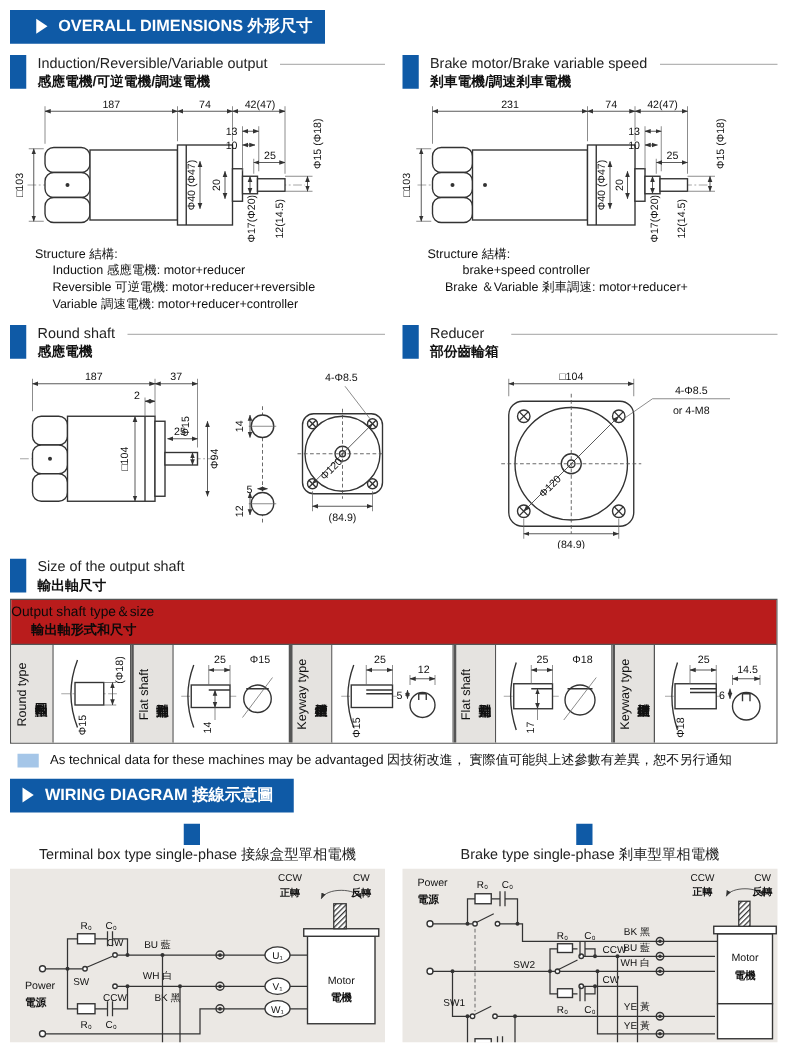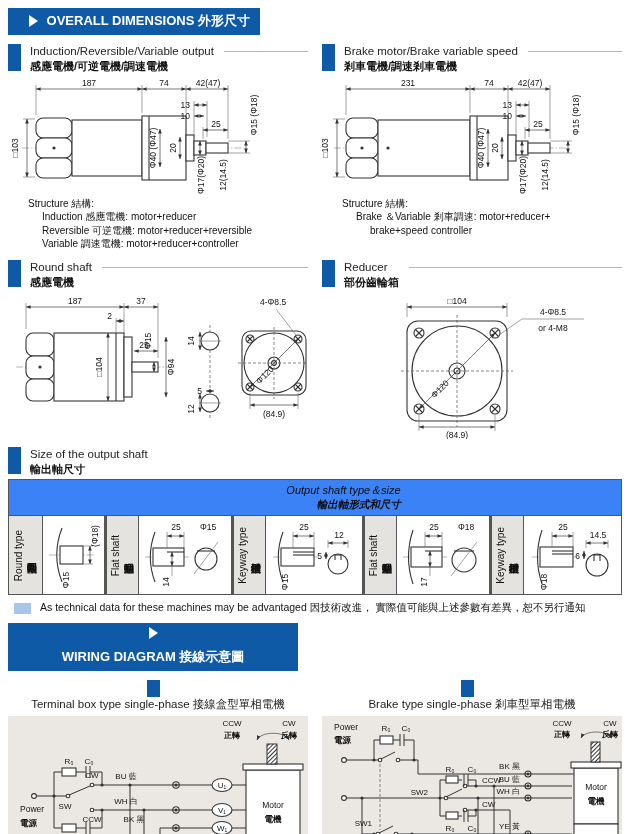--- a/index.html
+++ b/index.html
@@ -2,21 +2,21 @@
 <html><head>
 <meta charset="utf-8">
 <style>
   * { margin:0; padding:0; box-sizing:border-box; }
   html,body { background:#fff; }
   body { width:630px; font-family:"Liberation Sans","DejaVu Sans",sans-serif; color:#1a1a1a; }
   .page { width:630px; height:834px; padding:8px 8px 0 8px; overflow:hidden; background:#fff; position:relative; }
 
   .blue-hdr { background:#0f5aa6; color:#fff; font-weight:bold; font-size:13px;
     padding:4px 10px 5px 10px; display:flex; align-items:center; gap:9px; margin-bottom:9px; }
-  .blue-hdr.w1 { width:252px;justify-content:flex-end; } .blue-hdr.w2 { width:290px;flex-direction:column; }
+  .blue-hdr.w1 { width:252px;justify-content:flex-end; } .blue-hdr.w2 { width:227px; }
   .tri { width:0; height:0; border-left:9px solid #fff; border-top:6px solid transparent; border-bottom:6px solid transparent; }
 
   .two-col { display:flex; gap:14px; }
   .col { width:300px; }
 
   .sec-head { display:flex; align-items:flex-start; margin:0 0 2px 0; }
   .marker { width:13px; height:27px; background:#0f5aa6; margin-right:9px; flex:none; }
   .marker.sm { height:17px; }
   .sec-titles { line-height:1.3; }
   .sec-en { font-size:11.5px; color:#222; }
@@ -35,22 +35,22 @@
   .t { font-size:8.5px; fill:#111; }
   .tw { font-size:8px; fill:#111; }
   .dot { fill:#333; }
   .w { stroke:#333; stroke-width:1; fill:none; }
 
   .structure { font-size:10px; line-height:1.32; margin:2px 0 0 20px; color:#111; }
   .st-line { padding-left:14px; }
   .st-line.deep { padding-left:28px; }
 
   .shaft-table { border:1.4px solid #555; margin-top:3px; }
-  .tbl-header { background:#3b82f6; border-bottom:1.4px solid #555; text-align:right;
-    padding:3px 36% 4px 0; line-height:1.3;font-style:italic; }
+  .tbl-header { background:#b91c1c; border-bottom:1.4px solid #555; text-align:left;
+    padding:3px 36% 4px 0; line-height:1.3; }
   .tbl-h-en { font-size:11px; color:#0a0a0a; }
   .tbl-h-zh { font-size:10.5px; font-weight:bold; color:#0a0a0a;margin-left:16px; }
   .tbl-body { display:flex; height:78px; }
   .lbl-cell { width:34px; flex:none; background:#e5e3e0; border-right:1px solid #555;
     display:flex; align-items:center; justify-content:center; gap:1px; }
   .lbl-cell.grp { border-left:2.5px solid #555; }
   .ven { writing-mode:vertical-rl; transform:rotate(180deg); font-size:10px; color:#111; }
   .vzh { writing-mode:vertical-rl; text-orientation:upright; font-size:10px; font-weight:bold; color:#111; }
   .drw-cell { background:#fff; border-right:1px solid #555; display:flex; align-items:center; justify-content:center; }
   .drw-cell:last-child { border-right:none; }
@@ -224,22 +224,22 @@
           <text class="t" transform="translate(162,73) rotate(-90)" text-anchor="middle">Φ40 (Φ47)</text>
           <line class="dim" x1="180" y1="62" x2="180" y2="84"></line>
           <text class="t" transform="translate(176,73) rotate(-90)" text-anchor="middle">20</text>
           <line class="dim" x1="200" y1="66" x2="200" y2="80"></line>
           <text class="t" transform="translate(204,100) rotate(-90)" text-anchor="middle">Φ17(Φ20)</text>
           <text class="t" transform="translate(226,100) rotate(-90)" text-anchor="middle">12(14.5)</text>
         </g>
       </svg>
       <div class="structure">
         <div>Structure 結構:</div>
+        <div class="st-line deep">brake+speed controller</div>
         <div class="st-line">Brake ＆Variable 剎車調速: motor+reducer+</div>
-        <div class="st-line deep">brake+speed controller</div>
       </div>
     </div>
   </div>
 
   <div class="two-col" style="margin-top:10px">
     <div class="col">
       <div class="sec-head">
         <div class="marker"></div>
         <div class="sec-titles">
           <div class="sec-en">Round shaft</div>

